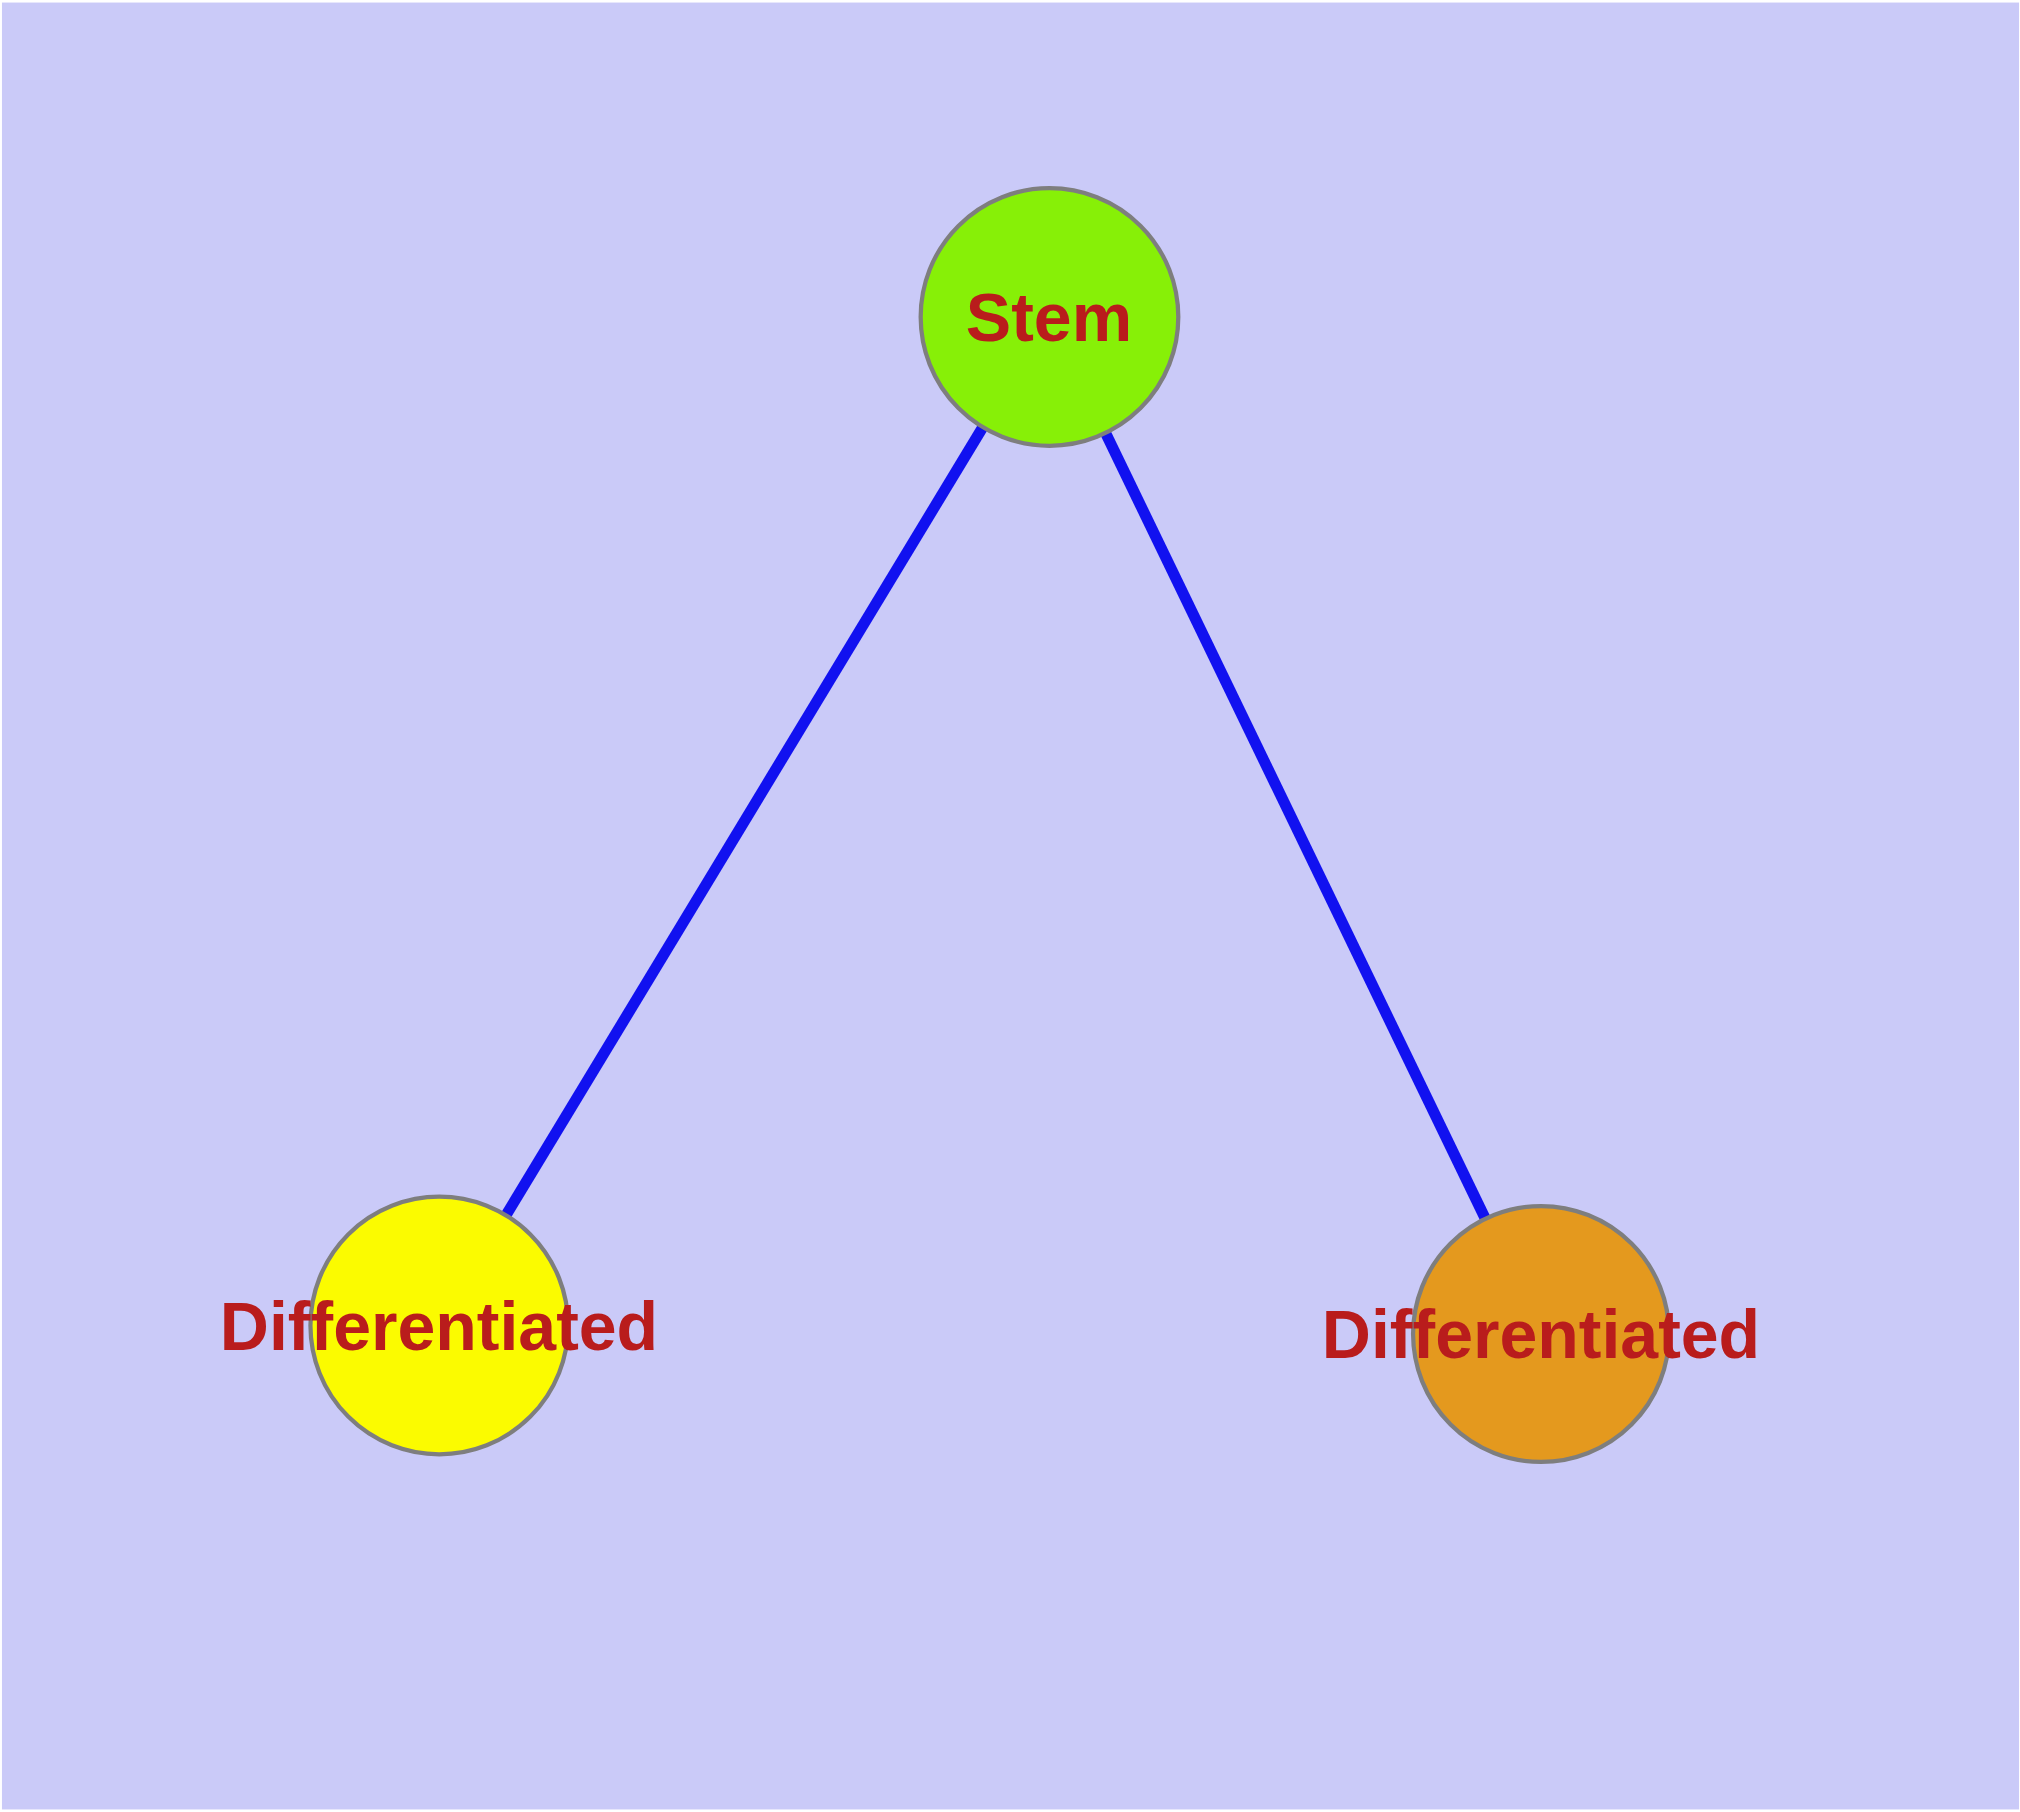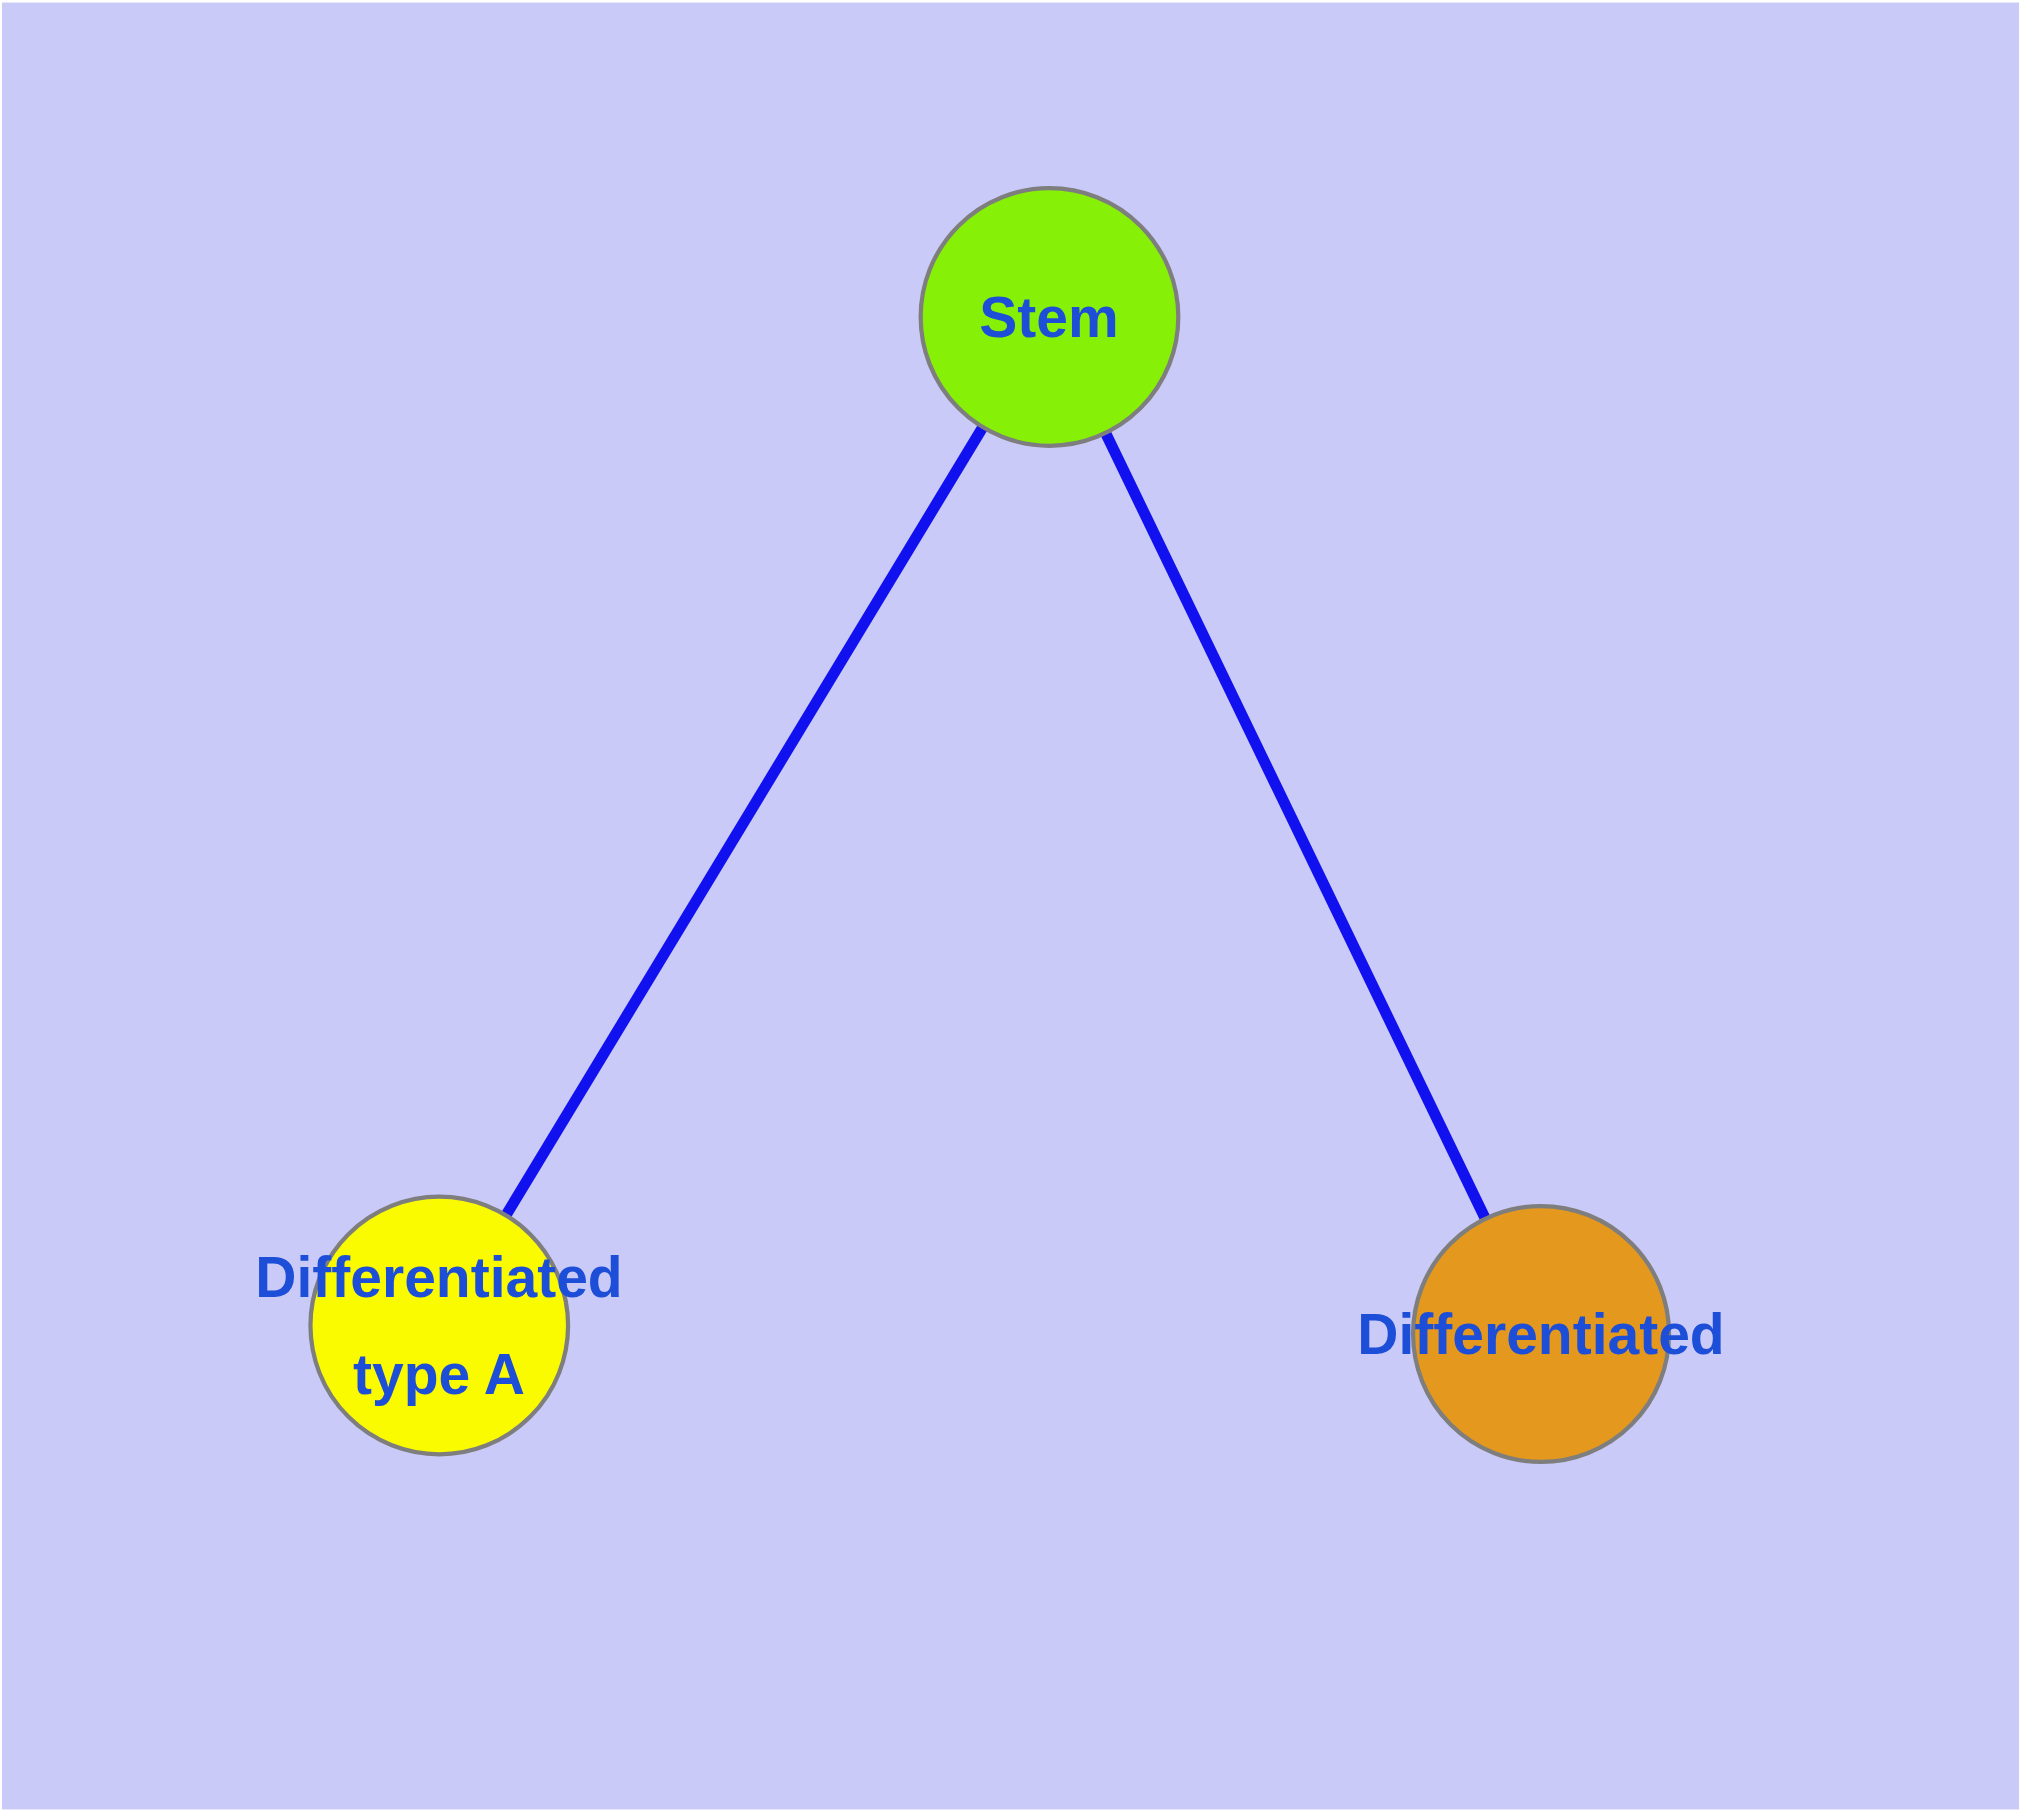--- a/index.html
+++ b/index.html
@@ -16,23 +16,23 @@
   }
   svg.graph-canvas {
     position: absolute;
     left: 0;
     top: 0;
   }
   .node-label {
     position: absolute;
     transform: translate(-50%, -50%);
     font-weight: 700;
-    font-size: 57px;
+    font-size: 68px;
     line-height: 97px;
-    color: #1d4ed8;
+    color: #b91c1c;
     text-align: center;
     white-space: nowrap;
   }
   .node-label--stem   { left: 1049px; top: 317px;  }
   .node-label--type-a { left: 439px;  top: 1326px; }
   .node-label--type-b { left: 1541px; top: 1334px; }
 </style>
 </head>
 <body>
 
@@ -48,19 +48,18 @@
 
   <circle cx="518" cy="1564" r="152" stroke-width="5" fill="#fbfb00" stroke="#7e7e7e"></circle>
 
   <circle cx="1818" cy="1574" r="151" stroke-width="5" fill="#e4991e" stroke="#7e7e7e"></circle>
 </svg>
 
 <div class="node-label node-label--stem">Stem</div>
 
 <div class="node-label node-label--type-a">
   <div>Differentiated</div>
-  <div>type A</div>
 </div>
 
 <div class="node-label node-label--type-b">
   <div>Differentiated</div>
 </div>
 
 
 </body></html>

